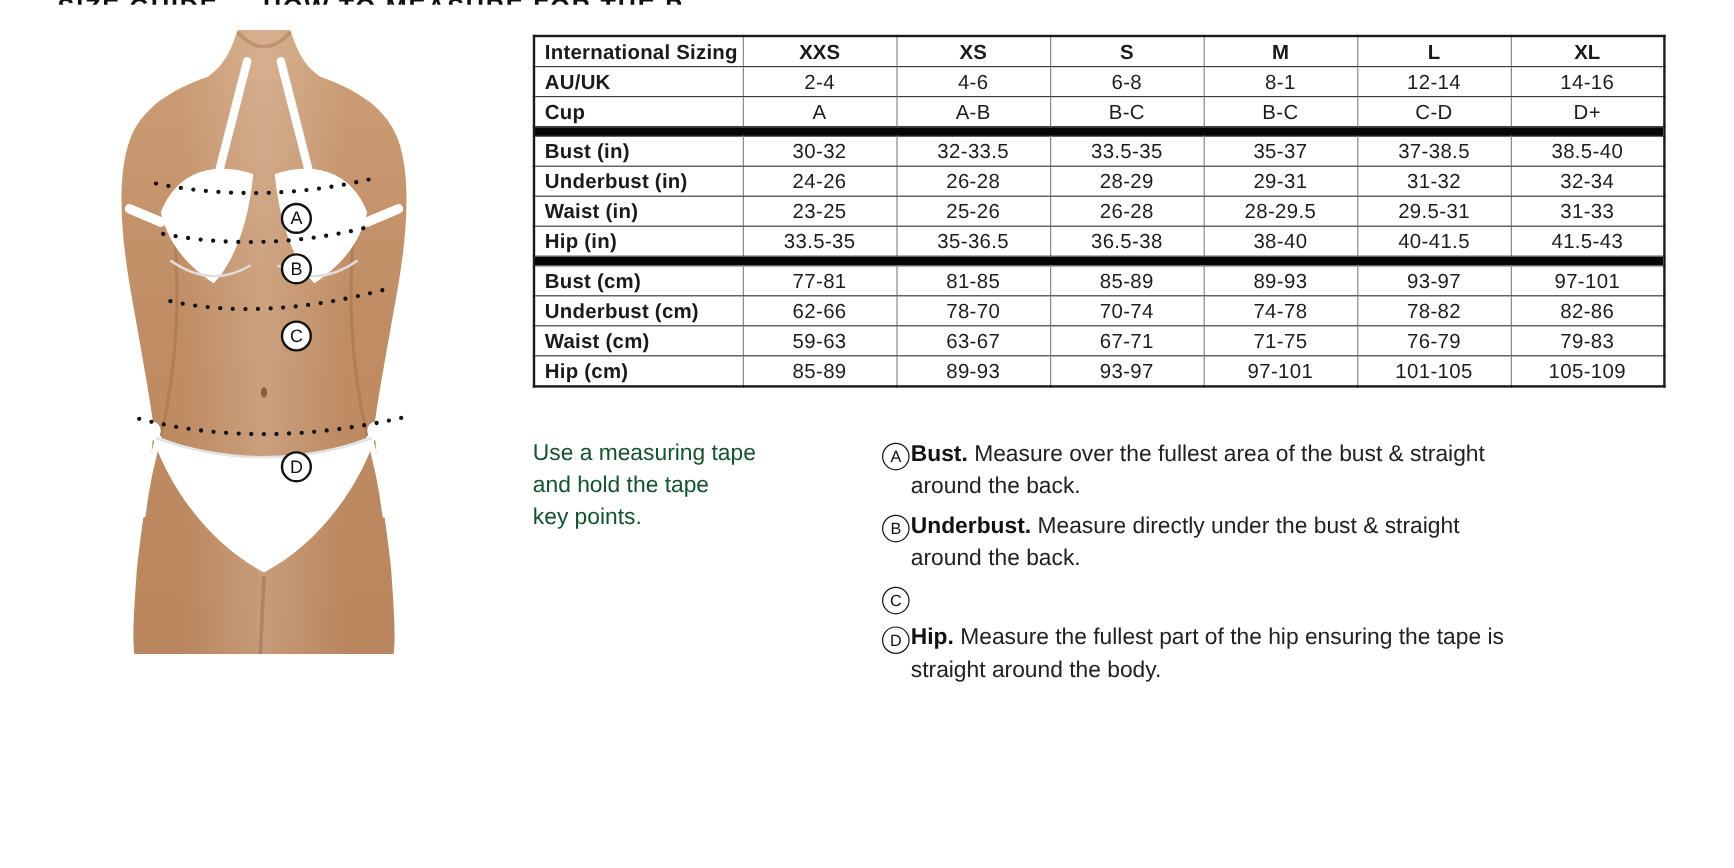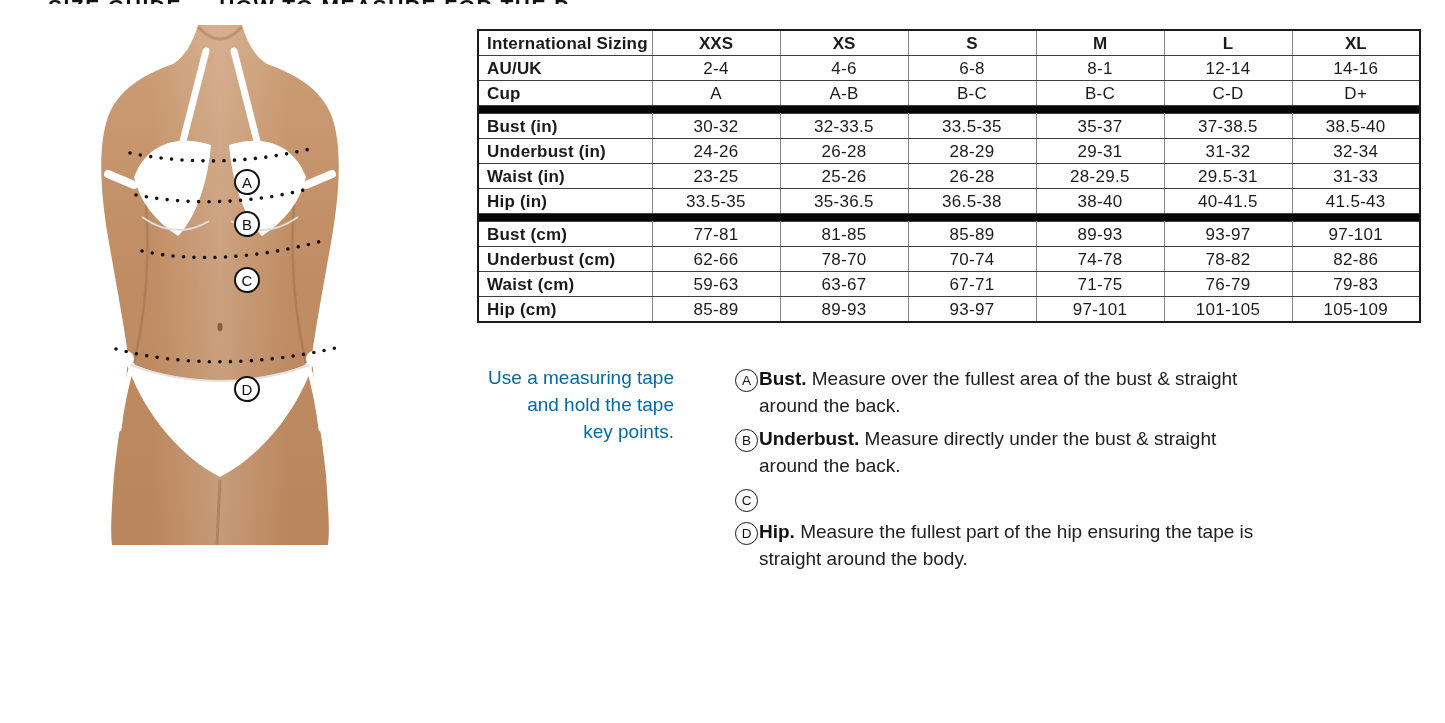--- a/index.html
+++ b/index.html
@@ -19,28 +19,28 @@
   .marker-0{left:204px;top:144px;} .marker-1{left:204px;top:186px;}
   .marker-2{left:204px;top:242px;} .marker-3{left:204px;top:351px;}
 
   
   .table-wrap{position:absolute;left:444px;top:29px;width:944px;}
   table.size{border-collapse:collapse;width:100%;table-layout:fixed;}
   table.size th, table.size td{border-top:1px solid #3f3f3f;border-bottom:1px solid #3f3f3f;
         border-left:1px solid #8a8a8a;border-right:1px solid #8a8a8a;
         height:24px;padding:0 6px;font-size:17px;line-height:19px;vertical-align:middle;
         white-space:nowrap;overflow:hidden;}
-  table.size{border:2px solid #1a1a1a;margin-left:33px;}
+  table.size{border:2px solid #1a1a1a;}
   table.size th.row-label{ text-align:left;font-weight:700;padding-left:8px;letter-spacing:.2px;}
   table.size th.col-head{ text-align:center;font-weight:700;}
   table.size td{text-align:center;font-weight:400;color:#1c1c1c;letter-spacing:.3px;}
   tr.divider-row td{height:7px;padding:0;background:#060606;border:0;}
 
   
-  .note{position:absolute;left:444px;top:364px;width:230px;font-size:19px;line-height:27px;color:#0369a1;text-align:right;}
+  .note{position:absolute;left:444px;top:364px;width:230px;font-size:19px;line-height:27px;color:#14532d;}
 
   
   .points{position:absolute;left:735px;top:366px;width:610px;}
   .point-item{display:flex;align-items:flex-start;margin-bottom:7px;}
   .point-badge{flex:0 0 auto;width:21px;height:21px;border:1.6px solid #151515;border-radius:50%;
         display:flex;align-items:center;justify-content:center;font-size:13.5px;font-weight:500;
         color:#111;margin-top:3px;}
   .point-text{margin-left:1px;font-size:19px;line-height:26.5px;color:#212121;}
   .point-text b{font-weight:700;color:#111;}
 </style>

